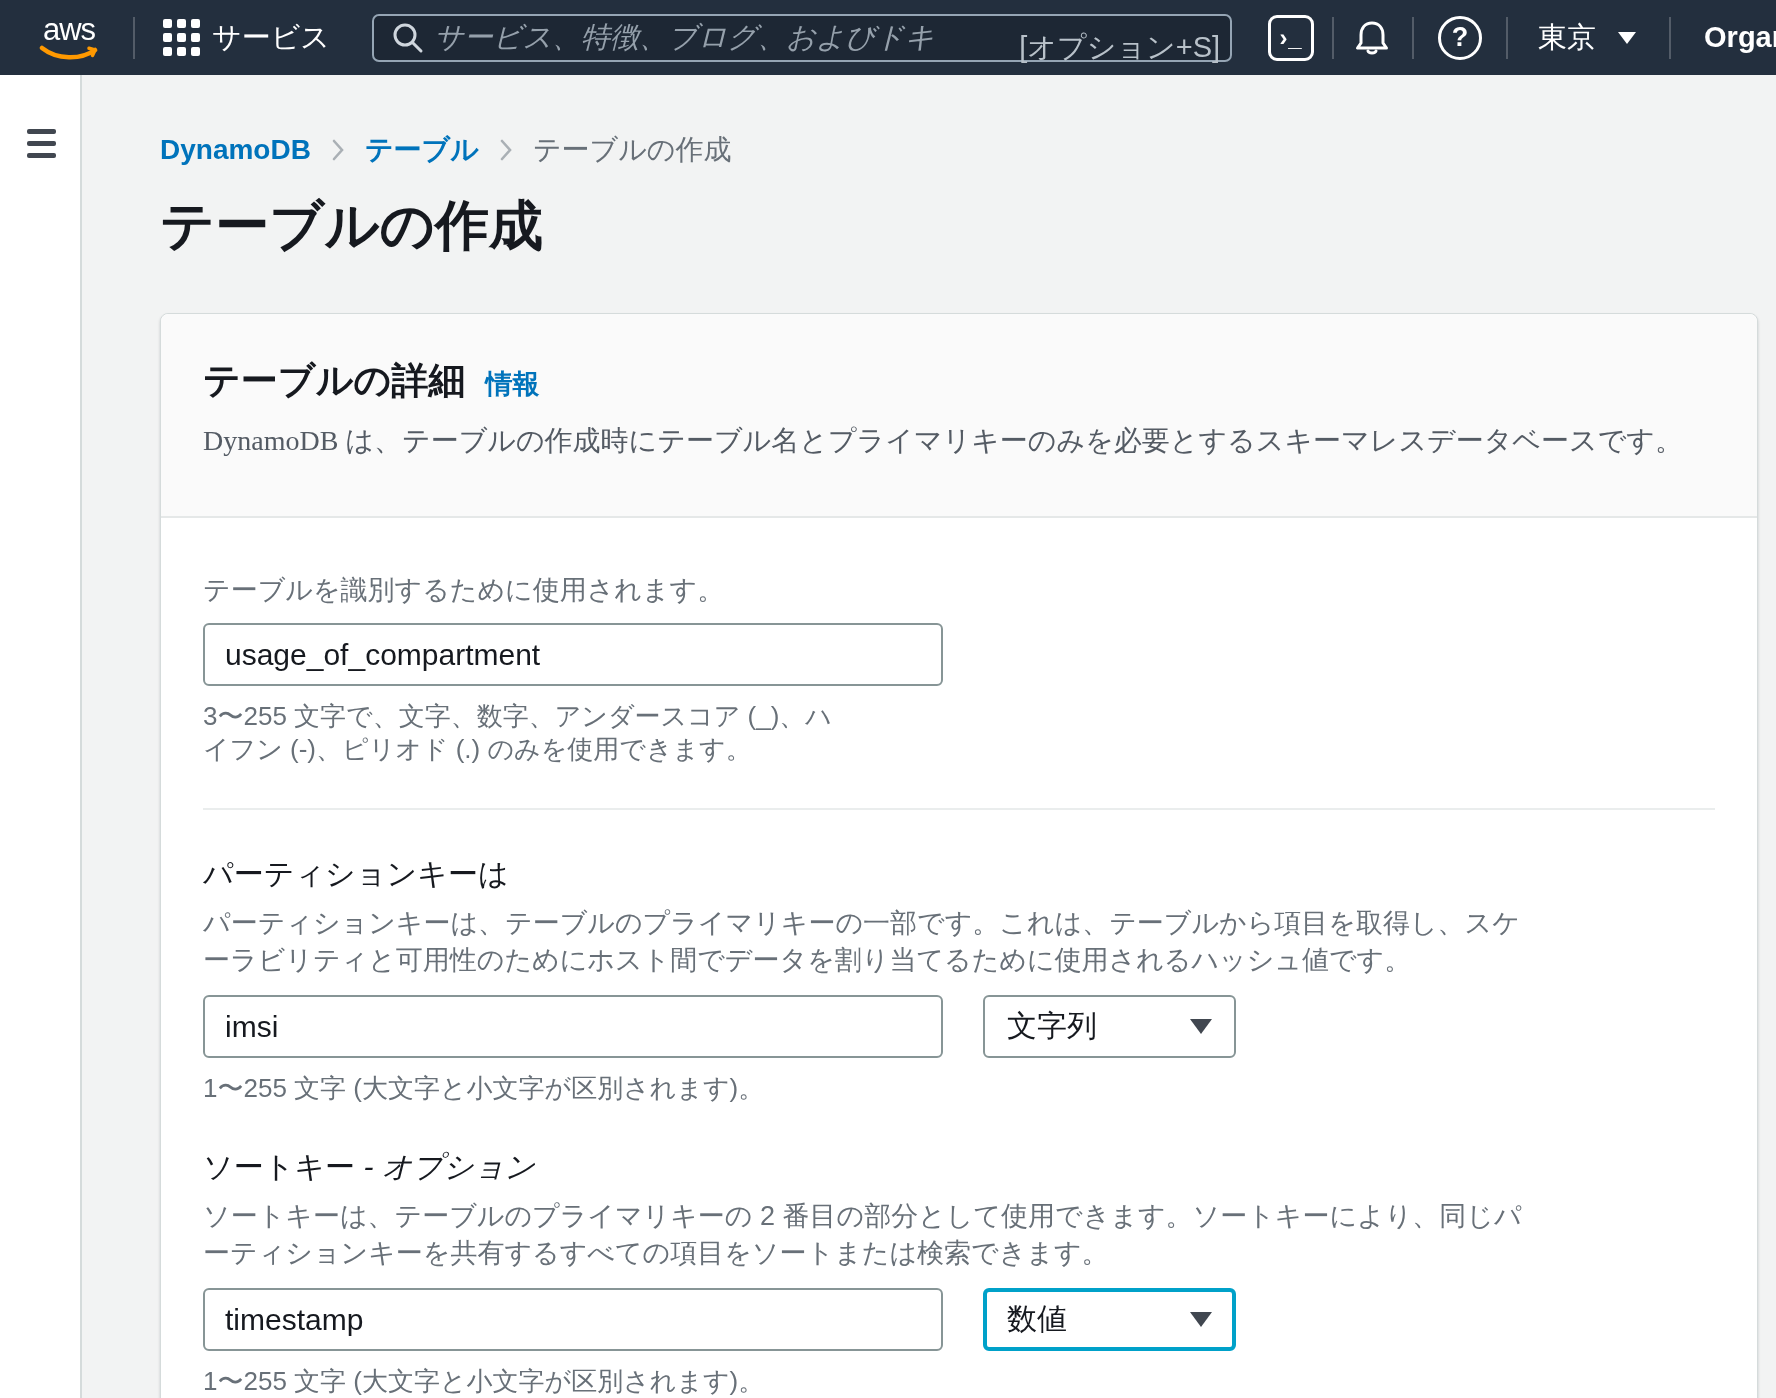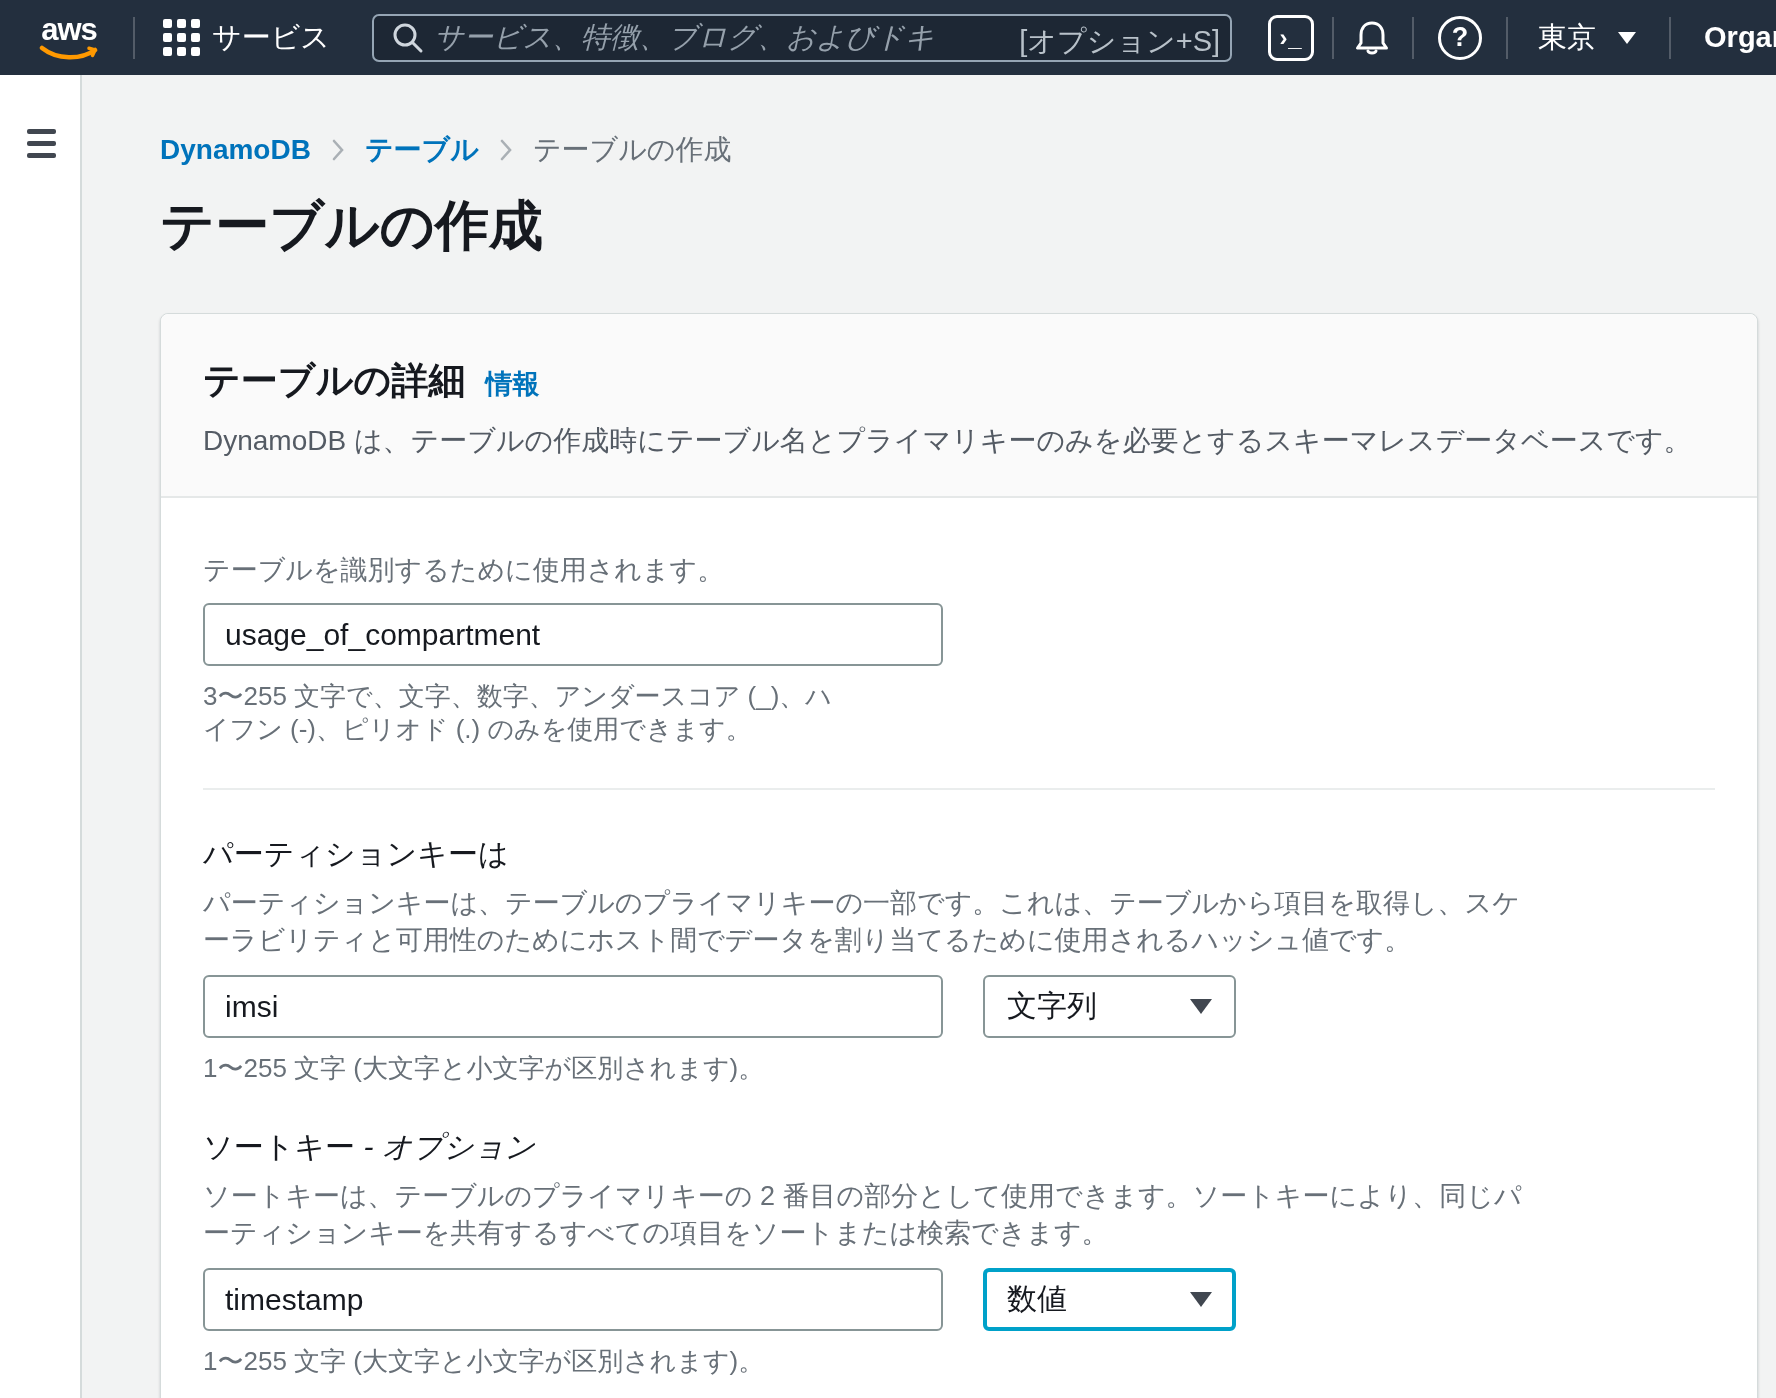--- a/index.html
+++ b/index.html
@@ -8,40 +8,40 @@
     font-family:"Liberation Sans","DejaVu Sans",sans-serif;
     background:#f2f3f3; color:#16191f; position:relative;
   }
 
   
   .topnav {
     position:absolute; top:0; left:0; width:1776px; height:75px;
     background:#232f3e; display:flex; align-items:center; z-index:20;
   }
   .aws-logo { margin-left:37px; width:64px; display:flex; flex-direction:column; align-items:center; }
-  .aws-logo .aws-text { color:#fff; font-weight:700; font-size:31px; line-height:30px; letter-spacing:-1px; }
+  .aws-logo .aws-text { color:#fff; font-weight:400; font-size:31px; line-height:30px; letter-spacing:-1px; }
   .nav-divider { width:2px; height:42px; background:rgba(255,255,255,0.22); }
   .nav-divider.m1 { margin-left:32px; }
   .grid-icon { margin-left:28px; display:grid; grid-template-columns:repeat(3,9px); grid-gap:5px; cursor:pointer; }
   .grid-icon i { width:9px; height:9px; background:#fff; border-radius:2px; }
   .services-label { margin-left:12px; color:#fff; font-size:29px; cursor:pointer; }
   .search-wrap {
     margin-left:42px; width:860px; height:48px; position:relative;
     border:2px solid #95a5b4; border-radius:7px; background:#1d2734;
     display:flex; align-items:center;
   }
   .search-wrap .mag { margin-left:16px; flex:0 0 auto; }
   .search-input {
     flex:1; background:transparent; border:none; outline:none;
     color:#d5dbdb; font-size:29px; padding:0 8px; min-width:0;
     font-family:"Liberation Sans","DejaVu Sans",sans-serif;
   }
   .search-input::placeholder { color:#95a0ab; font-style:italic; }
   .search-shortcut {
-    position:absolute; right:10px; top:6px; color:#b8c1c9; font-size:29px; white-space:nowrap;
+    position:absolute; right:10px; top:12px; color:#b8c1c9; font-size:29px; white-space:nowrap;
     background:transparent; pointer-events:none;
   }
   .cloudshell {
     margin-left:36px; width:46px; height:46px; border:3px solid #fff; border-radius:9px;
     color:#fff; display:flex; align-items:center; justify-content:center; cursor:pointer;
     font-size:24px; font-weight:700; letter-spacing:1px;
   }
   .bell-wrap { margin-left:20px; cursor:pointer; display:flex; }
   .help-circle {
     margin-left:24px; width:44px; height:44px; border:3px solid #fff; border-radius:50%;
@@ -76,21 +76,22 @@
   .breadcrumb .current { color:#687078; }
 
   .page-title { margin-top:24px; font-size:54px; line-height:64px; font-weight:700; color:#16191f; }
 
   .card {
     margin-top:56px; background:#fff; border:1px solid #d5dbdb; border-radius:8px;
     box-shadow:0 2px 3px rgba(0,28,36,0.18); width:1598px;
   }
   .card-header {
     background:#fafafa; border-bottom:2px solid #e5e8e8; border-radius:8px 8px 0 0;
-    padding:42px 42px 36px;
+    padding:42px 42px 56px;
+    font-family:Liberation Serif, serif;
   }
   .card-title-row { display:flex; align-items:baseline; }
   .card-title { font-size:37px; font-weight:700; color:#16191f; }
   .info-link { margin-left:20px; font-size:27px; font-weight:700; color:#0073bb; text-decoration:none; cursor:pointer; }
   .card-desc { margin-top:16px; font-size:28px; color:#545b64; }
 
   .card-body { padding:44px 42px 46px; }
   .field-label { font-size:30px; color:#16191f; }
   .field-label em { font-style:italic; }
   .field-help { margin-top:10px; font-size:27px; color:#687078; max-width:1340px; line-height:37px; }

